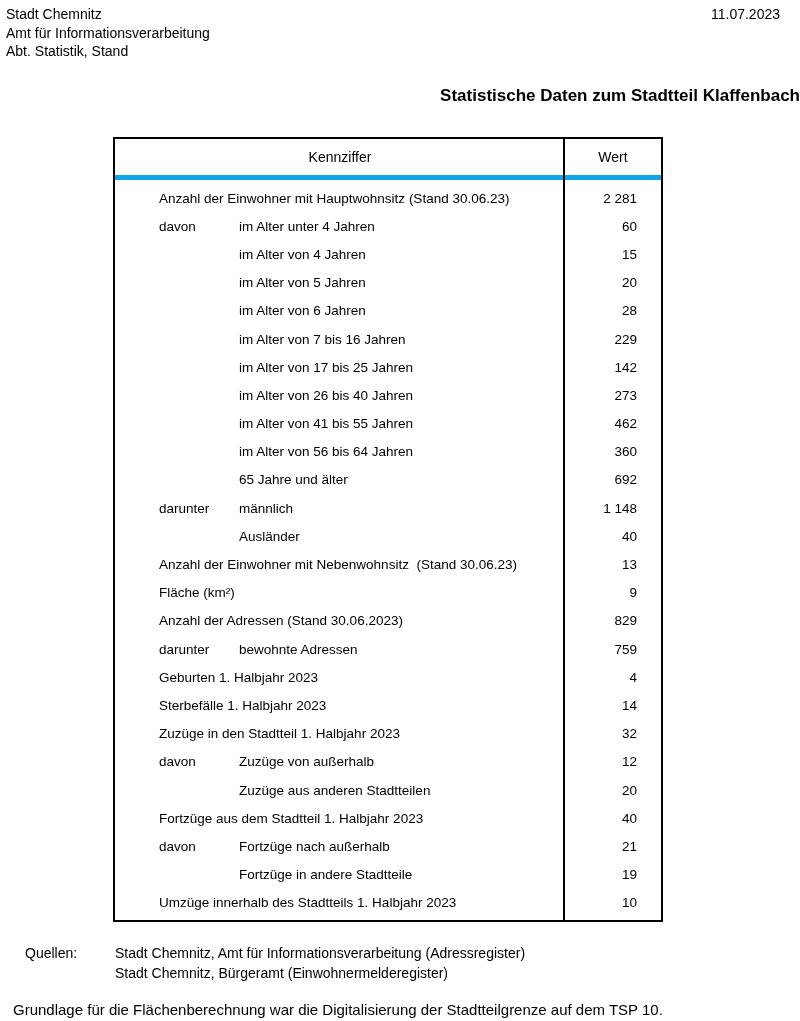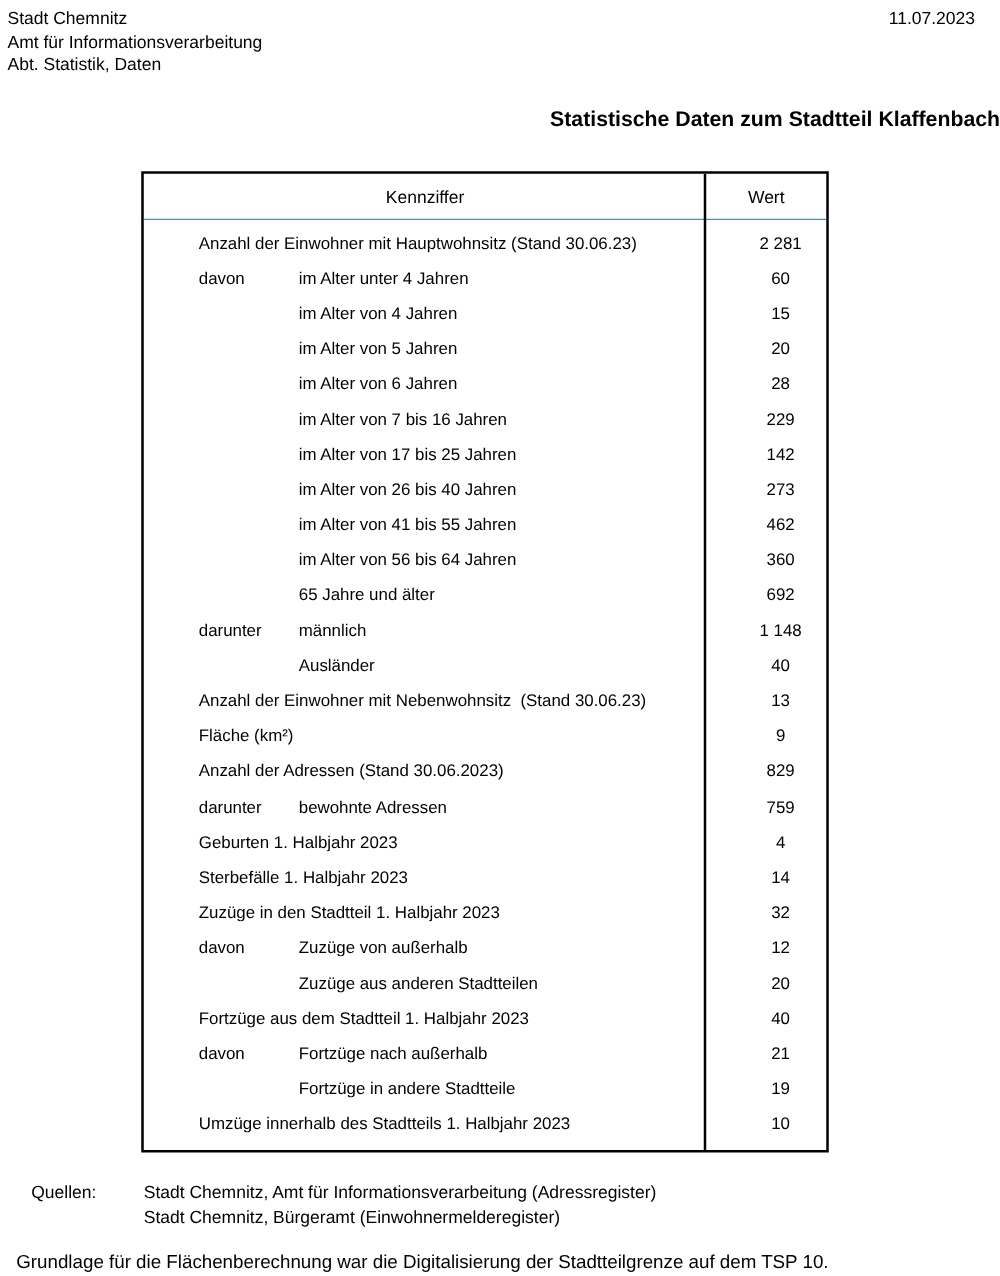--- a/index.html
+++ b/index.html
@@ -59,21 +59,21 @@
     position: absolute;
     top: 0;
     bottom: 0;
     left: 448px;
     width: 2px;
     background: #000000;
   }
   .thead {
     display: flex;
     height: 36px;
-    border-bottom: 1px solid #0ea5e9;
+    border-bottom: 5px solid #0ea5e9;
     align-items: center;
     font-size: 14px;
   }
   .th-kenn {
     width: 450px;
     text-align: center;
   }
   .th-wert {
     flex: 1;
     text-align: center;
@@ -98,22 +98,22 @@
   .trow .prefix {
     display: none;
   }
   .trow.indent .prefix {
     display: inline-block;
     width: 80px;
     vertical-align: baseline;
   }
   .cell-wert {
     flex: 1;
-    text-align: center;
-    padding-right: 13px;
+    text-align: right;
+    padding-right: 24px;
     white-space: nowrap;
   }
 
   
   .sources {
     position: absolute;
     top: 943px;
     left: 25px;
     display: flex;
     font-size: 14px;
@@ -129,21 +129,21 @@
     font-size: 15px;
     white-space: nowrap;
   }
 </style>
 </head>
 <body>
 
 <div class="org-block">
   <div>Stadt Chemnitz</div>
   <div>Amt für Informationsverarbeitung</div>
-  <div>Abt. Statistik, Daten</div>
+  <div>Abt. Statistik, Stand</div>
 </div>
 
 <div class="date">11.07.2023</div>
 
 <div class="page-title">Statistische Daten zum Stadtteil Klaffenbach</div>
 
 <div class="stats-table">
   <div class="vline"></div>
   <div class="thead">
     <div class="th-kenn">Kennziffer</div>

